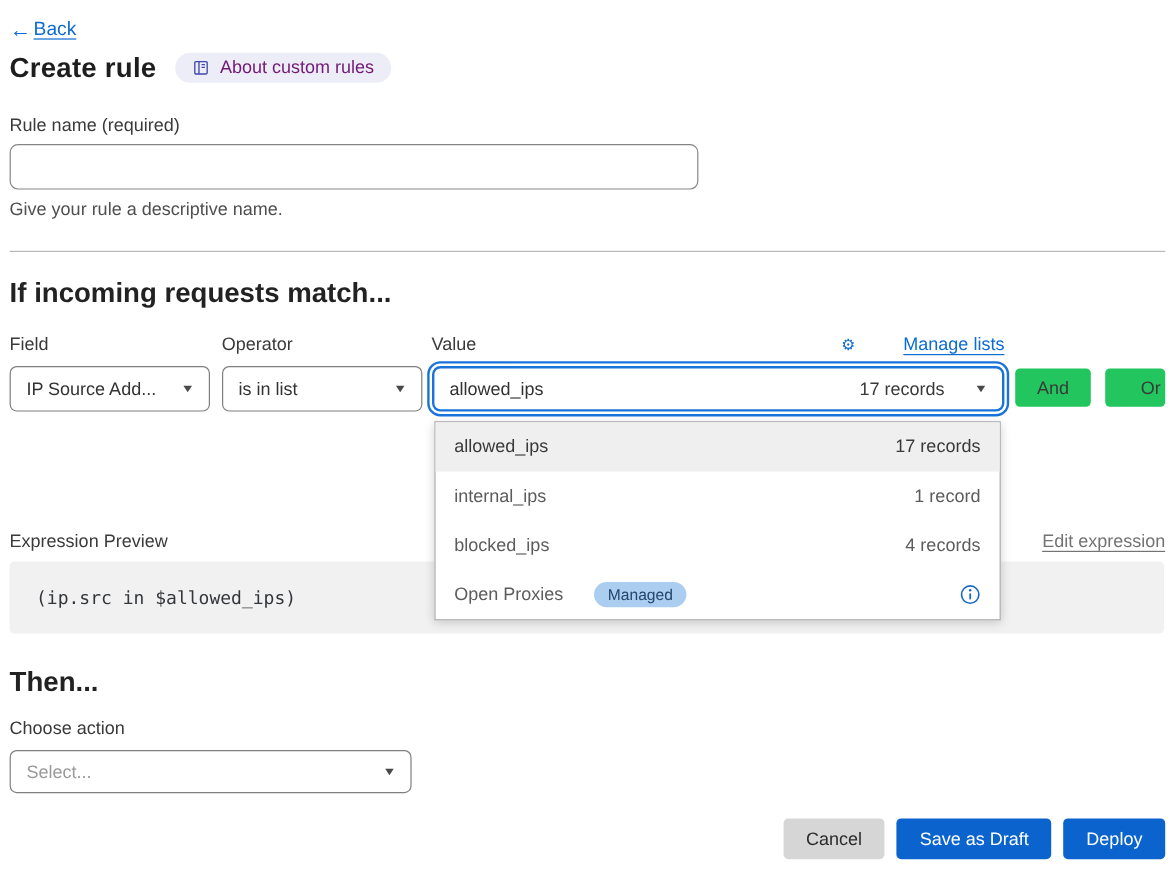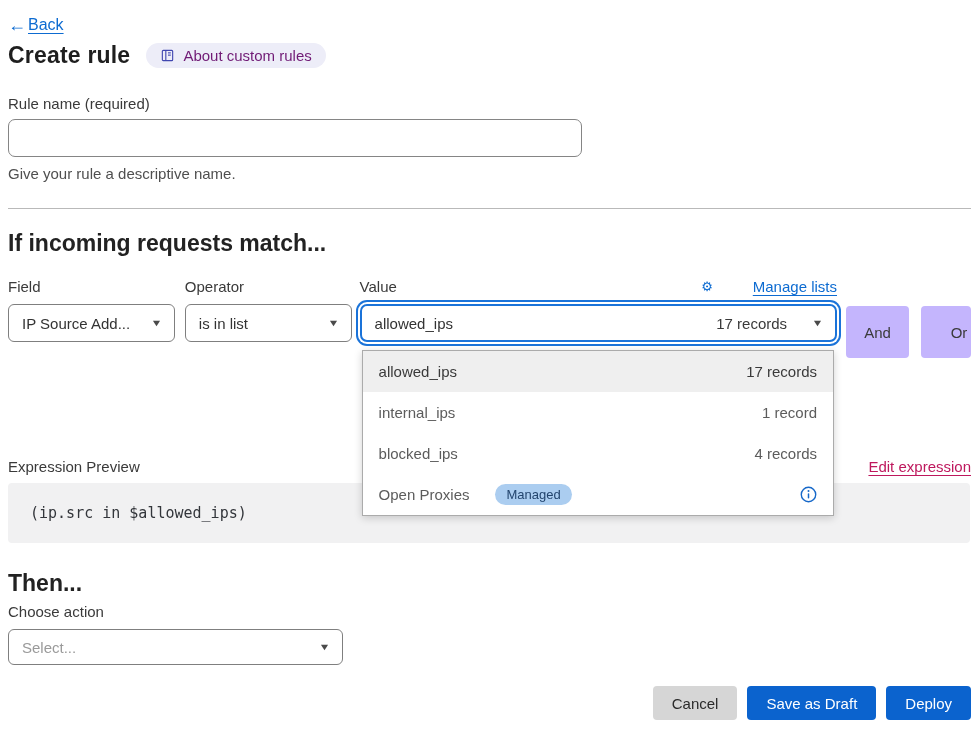--- a/index.html
+++ b/index.html
@@ -95,48 +95,48 @@
   }
   .list-item.highlighted { background: #efefef; color: #3a3a3a; }
   .list-item .item-left { display: flex; align-items: center; gap: 26px; }
   .managed-badge {
     background: #abcdf0; color: #23456e;
     border-radius: 11px; padding: 3px 11px; font-size: 13px;
   }
 
   .andor-group { display: flex; gap: 12px; margin-left: 9px; margin-top: 28px; }
   .gray-btn {
-    height: 52px; border: none; border-radius: 4px;
-    background: #c4b5fd; color: #3a3a3a; font-size: 15px;
+    height: 32px; border: none; border-radius: 4px;
+    background: #22c55e; color: #3a3a3a; font-size: 15px;
     font-family: "Liberation Sans", sans-serif; cursor: pointer; text-align: center;
   }
   .and-btn { width: 63px; }
   .or-btn { width: 50px; padding-left: 26px; }
 
   
   .expression-header {
     display: flex; justify-content: space-between; align-items: flex-end;
     margin-top: 100px;
   }
   .expression-label { color: #3a3a3a; font-size: 15px; }
   .edit-expression-link {
-    color: #be185d; font-size: 15px;
+    color: #737373; font-size: 15px;
     text-decoration: underline; text-underline-offset: 3px;
   }
   .code-block {
     margin-top: 8px; height: 60px; width: 962px;
     background: #f1f1f2; border-radius: 4px;
     display: flex; align-items: center; padding: 0 22px;
     font-family: "DejaVu Sans Mono", monospace;
     font-size: 15px; color: #33363b;
   }
 
   
   .then-heading { margin-top: 27px; }
-  .action-label { margin-top: 6px; }
+  .action-label { margin-top: 17px; }
   .action-select {
     width: 335px; height: 36px; color: #9a9a9a;
   }
 
   
   .footer-bar { display: flex; justify-content: flex-end; gap: 10px; margin-top: 21px; align-items: flex-end; }
   .footer-btn {
     height: 34px; border: none; border-radius: 4px;
     font-size: 15px; font-family: "Liberation Sans", sans-serif;
     padding: 0 19px; cursor: pointer;

